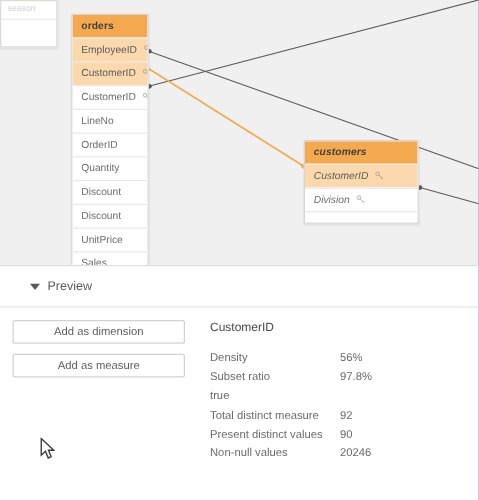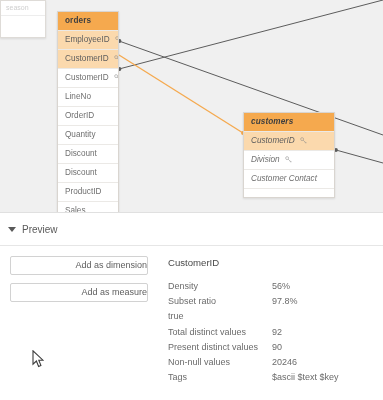--- a/index.html
+++ b/index.html
@@ -105,21 +105,21 @@
     left: 0; top: 212px;
     width: 383px;
     height: 188px;
     background: #ffffff;
     border-top: 1px solid #e0e0e0;
   }
   #preview-header {
     height: 33px;
     display: flex;
     align-items: center;
-    padding-left: 8px;
+    padding-left: 24px;
     border-bottom: 1px solid #e6e6e6;
   }
   .caret {
     width: 0; height: 0;
     border-left: 4.5px solid transparent;
     border-right: 4.5px solid transparent;
     border-top: 5px solid #595959;
     margin-right: 6px;
   }
   #preview-title {
@@ -134,21 +134,21 @@
   #actions {
     width: 160px;
     padding: 10px 12px 0 10px;
     flex: 0 0 160px;
   }
   .btn {
     display: block;
     width: 100%;
     height: 19px;
     line-height: 17px;
-    text-align: right;
+    text-align: center;
     font-size: 9px;
     color: #5e5e5e;
     background: #ffffff;
     border: 1px solid #d2d2d2;
     border-radius: 2px;
     margin-bottom: 8px;
     font-family: "Liberation Sans", sans-serif;
     cursor: pointer;
   }
 
@@ -239,21 +239,21 @@
       <div class="tbl-row">
         <span>Quantity</span>
       </div>
       <div class="tbl-row">
         <span>Discount</span>
       </div>
       <div class="tbl-row">
         <span>Discount</span>
       </div>
       <div class="tbl-row">
-        <span>ProductID</span>
+        <span>UnitPrice</span>
       </div>
       <div class="tbl-row">
         <span>Sales</span>
       </div>
 
     </div>
 
     <div class="tbl" id="tbl-customers">
       <div class="tbl-head">customers</div>
       <div class="tbl-row key">
@@ -264,23 +264,20 @@
         </svg>
       </div>
       <div class="tbl-row">
         <span>Division</span>
         <svg class="keyicon" viewBox="0 0 10 10">
           <circle cx="3" cy="3" r="2.1" fill="none" stroke="#8a8a8a" stroke-width="1"></circle>
           <path d="M4.4 4.4 L8.6 8.6 M7.1 8 L8.2 9.1 M8.1 6.9 L9.1 8" stroke="#8a8a8a" stroke-width="1" fill="none"></path>
         </svg>
       </div>
       <div class="tbl-row">
-        <span>Customer Contact</span>
-      </div>
-      <div class="tbl-row">
         
       </div>
 
     </div>
 
   </div>
 
   <div id="preview">
 
     <div id="preview-header">
@@ -303,34 +300,30 @@
           <div class="meta-v">56%</div>
         </div>
         <div class="meta-row">
           <div class="meta-k">Subset ratio</div>
           <div class="meta-v">97.8%</div>
         </div>
         <div class="meta-row">
           <div class="meta-v">true</div>
         </div>
         <div class="meta-row">
-          <div class="meta-k">Total distinct values</div>
+          <div class="meta-k">Total distinct measure</div>
           <div class="meta-v">92</div>
         </div>
         <div class="meta-row">
           <div class="meta-k">Present distinct values</div>
           <div class="meta-v">90</div>
         </div>
         <div class="meta-row">
           <div class="meta-k">Non-null values</div>
           <div class="meta-v">20246</div>
-        </div>
-        <div class="meta-row">
-          <div class="meta-k">Tags</div>
-          <div class="meta-v">$ascii $text $key</div>
         </div>
       </div>
 
     </div>
   </div>
 
   <svg id="cursor" viewBox="0 0 12 18" style="left: 32px; top: 350px;">
     <path d="M1 0.8 L1 14.2 L4.4 11.0 L6.6 16.4 L8.9 15.4 L6.8 10.2 L11 10.2 Z" fill="#ffffff" stroke="#3c3c3c" stroke-width="1.1"></path>
   </svg>
 

